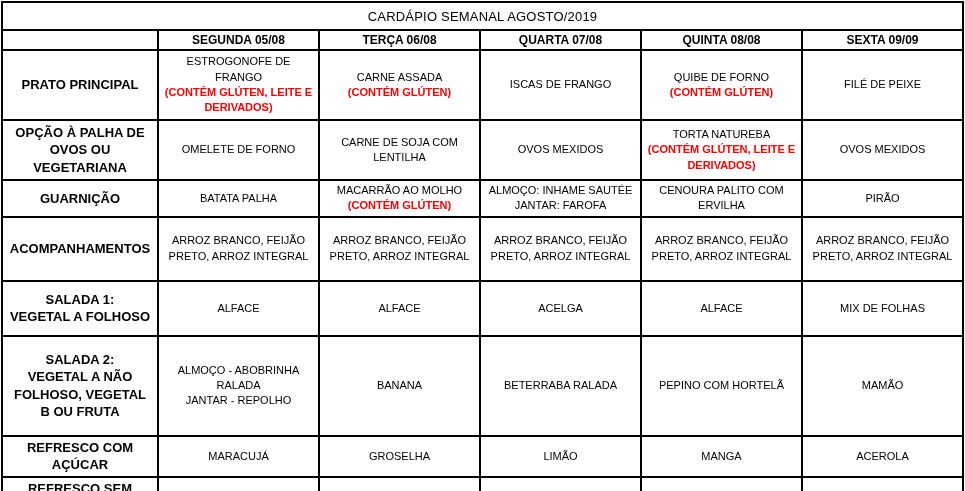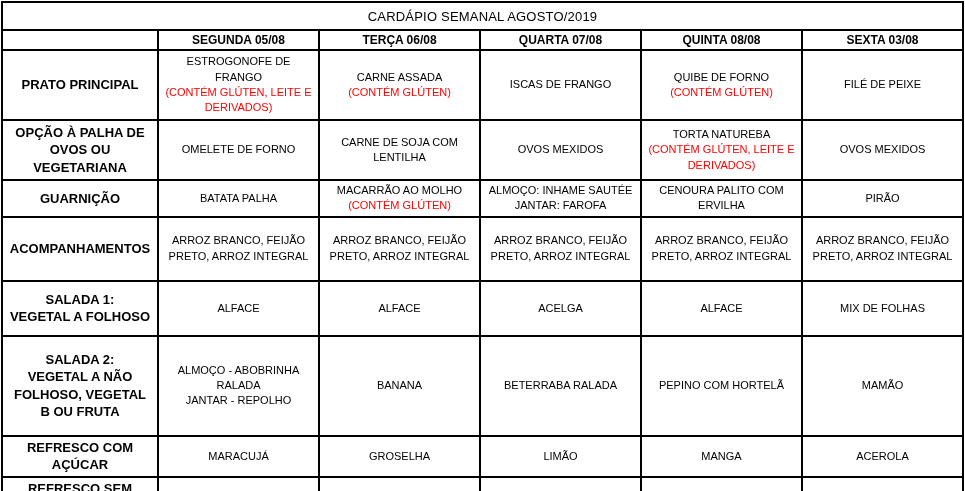--- a/index.html
+++ b/index.html
@@ -49,21 +49,21 @@
   td.menu-cell {
     font-size: 11px;
     line-height: 1.4;
   }
   .cell-text {
     display: block;
     white-space: pre-line;
   }
   .allergen {
     display: block;
-    font-weight: normal;
+    font-weight: bold;
     white-space: pre-line;
   }
   
   tbody tr:nth-child(1) { height: 70px; }
   tbody tr:nth-child(2) { height: 60px; }
   tbody tr:nth-child(3) { height: 36px; margin-left: 32px; }
   tbody tr:nth-child(4) { height: 64px; margin-top: 32px; }
   tbody tr:nth-child(5) { height: 55px; }
   tbody tr:nth-child(6) { height: 100px; }
   tbody tr:nth-child(7) { height: 33px; }
@@ -85,21 +85,21 @@
     <thead>
       <tr>
         <td class="title-cell" colspan="6">CARDÁPIO SEMANAL AGOSTO/2019</td>
       </tr>
       <tr class="days-row" id="days-row">
           <th></th>
           <th>SEGUNDA 05/08</th>
           <th>TERÇA 06/08</th>
           <th>QUARTA 07/08</th>
           <th>QUINTA 08/08</th>
-          <th>SEXTA 03/08</th>
+          <th>SEXTA 09/09</th>
         </tr>
     </thead>
     <tbody id="menu-body">
         <tr>
           <th class="row-label">PRATO PRINCIPAL</th>
           <td class="menu-cell">
             <span class="cell-text">ESTROGONOFE DE FRANGO</span>
             <span class="allergen" style="color: rgb(255, 0, 0);">(CONTÉM GLÚTEN, LEITE E DERIVADOS)</span>
           </td>
           <td class="menu-cell">

